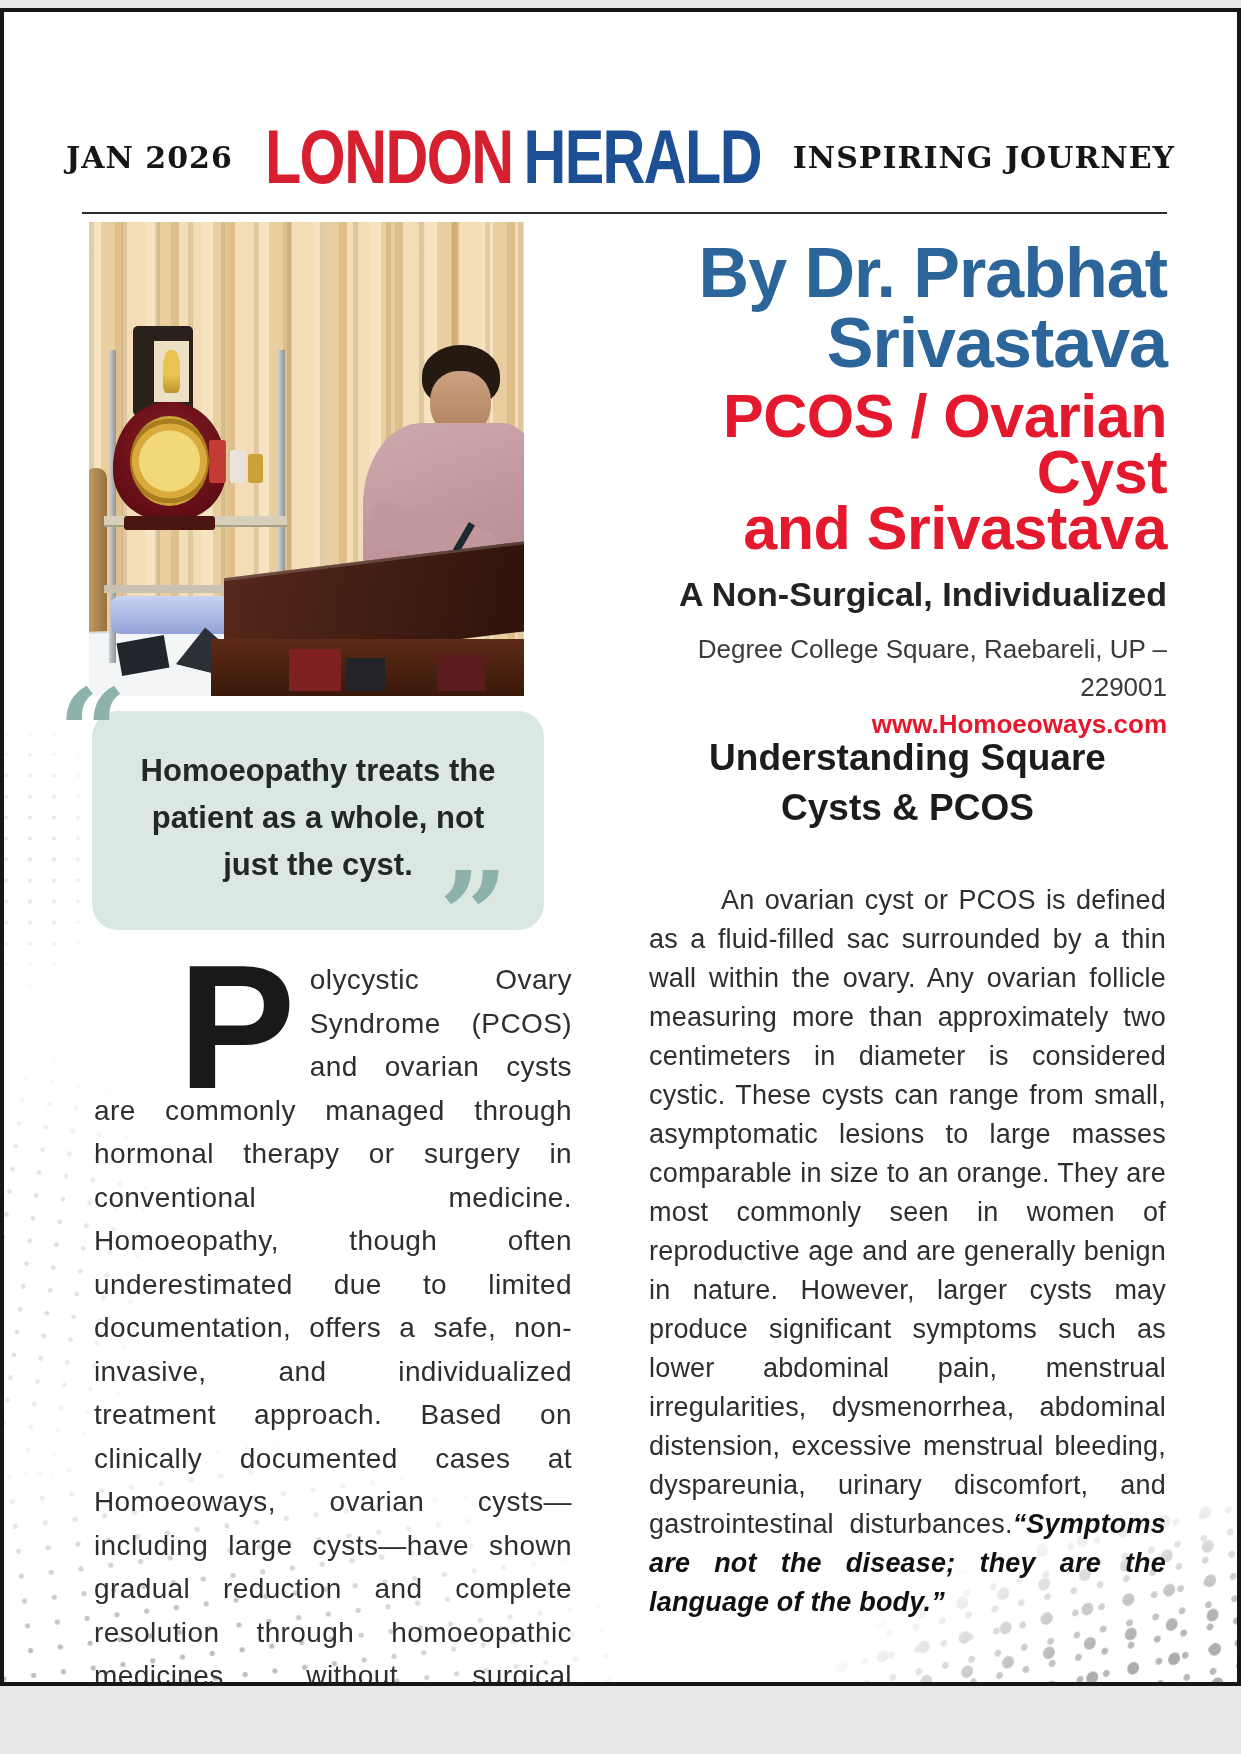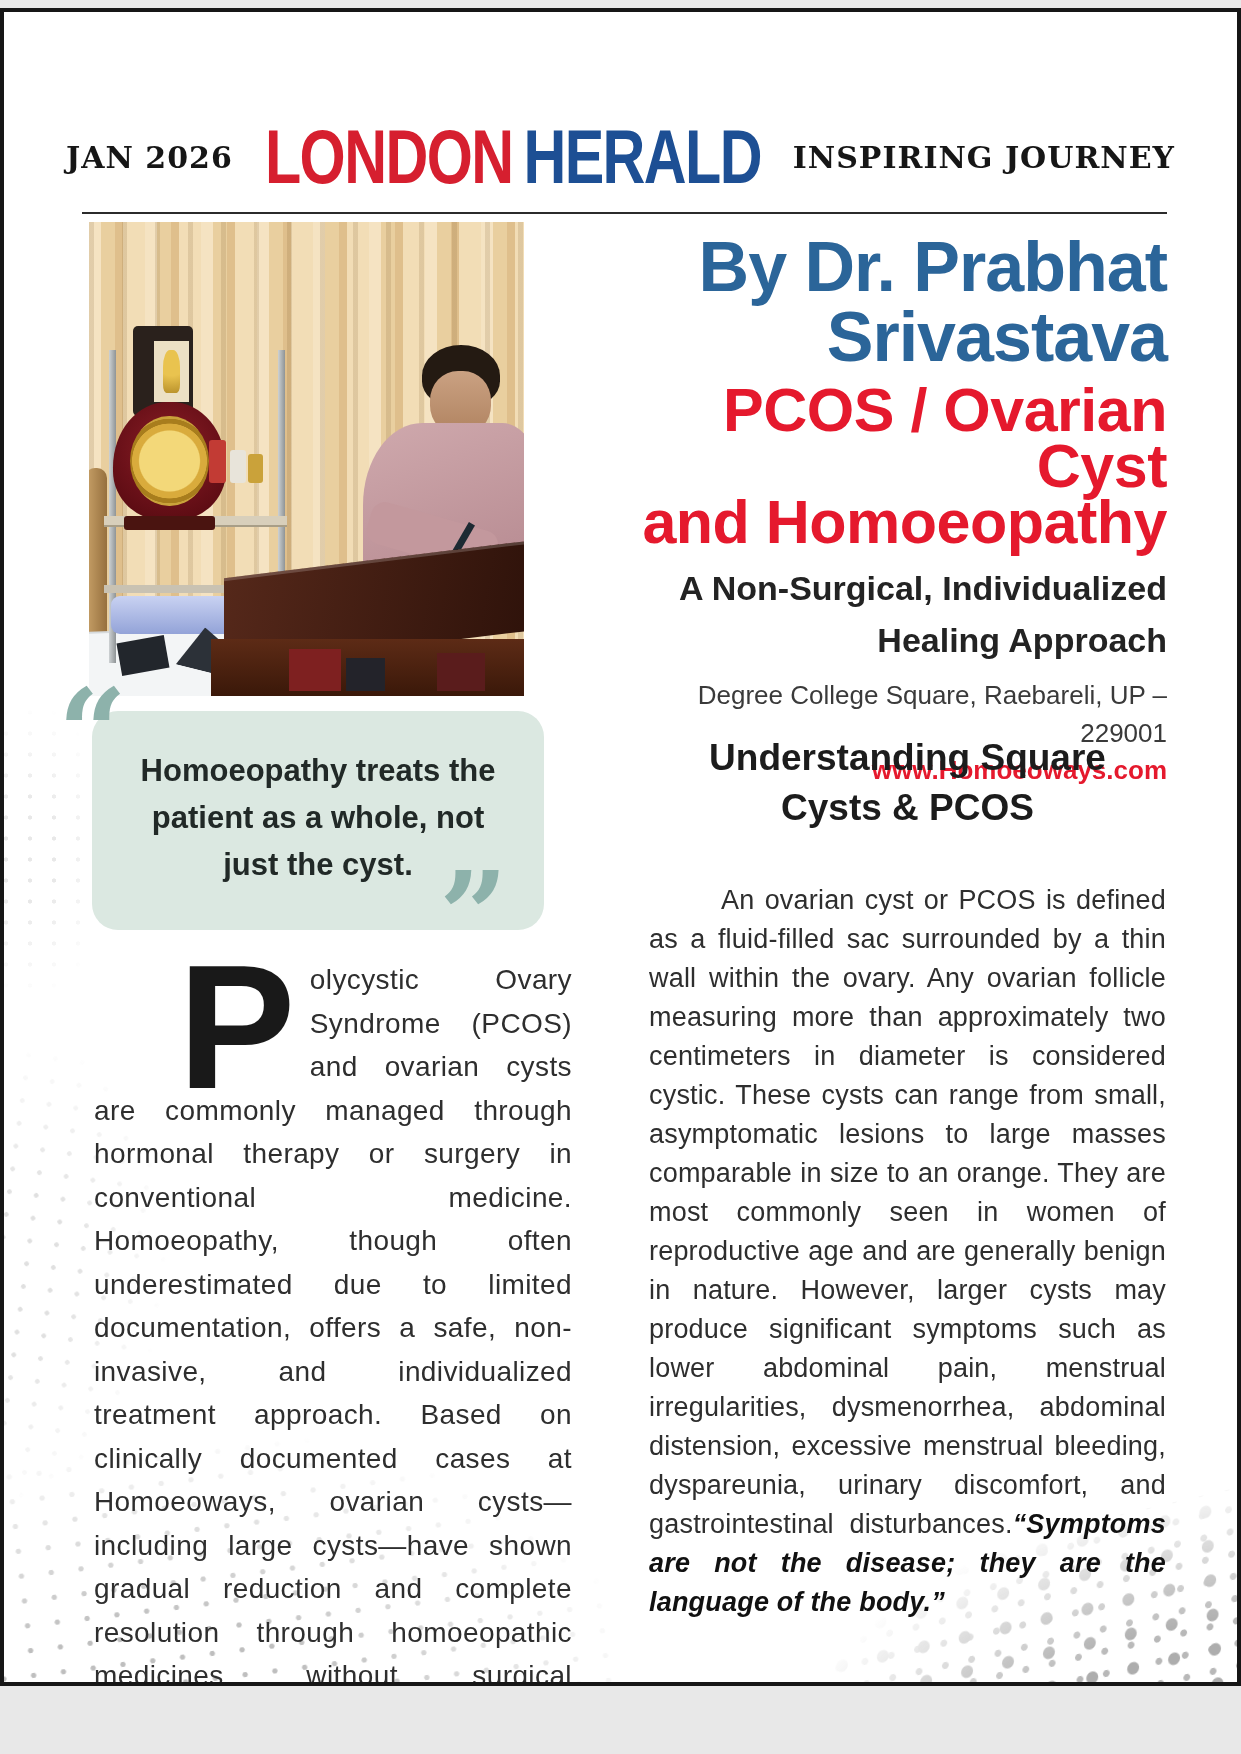--- a/index.html
+++ b/index.html
@@ -56,21 +56,21 @@
   .p-award-base{left:8%;top:62%;width:21%;height:3%;background:#4a1410;border-radius:3px;}
   .p-bottle1{left:27.5%;top:46%;width:4%;height:9%;background:#c23b34;border-radius:3px;}
   .p-bottle2{left:32.5%;top:48%;width:3.5%;height:7%;background:#e8e4da;border-radius:3px;}
   .p-bottle3{left:36.5%;top:49%;width:3.5%;height:6%;background:#caa23a;border-radius:3px;}
   .p-blue{left:5%;top:79%;width:31%;height:8%;background:linear-gradient(#c9d2f2,#93a3d8);border-radius:9px;}
   .p-item1{left:7%;top:88%;width:11%;height:7%;background:#22262c;transform:rotate(-10deg);}
   .p-item2{left:21%;top:86%;width:15%;height:9%;background:#2c3138;transform:rotate(14deg);clip-path:polygon(0 100%,30% 0,100% 55%,70% 100%);}
   .p-item3{left:37%;top:90%;width:9%;height:4%;background:#17191d;transform:rotate(-4deg);border-radius:3px;}
 
   
-  .byline{position:absolute;left:608px;top:220px;width:555px;text-align:right;}
+  .byline{position:absolute;left:608px;top:226px;width:555px;text-align:right;}
   .by-author{font-size:70px;line-height:70px;font-weight:700;color:#2b6599;letter-spacing:-1px;}
   .by-topic{font-size:61px;line-height:56px;font-weight:700;color:#e5192d;margin-top:10px;letter-spacing:-0.5px;}
   .by-sub{font-size:34px;line-height:52px;font-weight:700;color:#232323;margin-top:12px;}
   .by-clinic{font-size:26px;line-height:38px;font-weight:400;color:#3a3a3a;margin-top:10px;}
   .by-web{font-size:26px;line-height:36px;font-weight:700;color:#e5192d;text-align:right;}
 
   
   .pullquote{position:absolute;left:88px;top:699px;width:452px;height:219px;
     background:#dbe8e1;border-radius:26px;}
   .pq-text{padding:36px 28px 0;font-size:31px;line-height:47px;font-weight:700;
@@ -174,25 +174,24 @@
     <span class="p-book3"></span>
   </figure>
 
   <section class="byline">
     <div class="by-author">
       <div>By Dr. Prabhat</div>
       <div>Srivastava</div>
     </div>
     <div class="by-topic">
       <div>PCOS / Ovarian Cyst</div>
-      <div>and Homoeopathy</div>
+      <div>and Srivastava</div>
     </div>
     <div class="by-sub">
       <div>A Non-Surgical, Individualized</div>
-      <div>Healing Approach</div>
     </div>
     <div class="by-clinic">
       <div>Degree College Square, Raebareli, UP – 229001</div>
     </div>
     <div class="by-web">www.Homoeoways.com</div>
   </section>
 
   <aside class="pullquote">
     <span class="pq-open">“</span>
     <div class="pq-text">Homoeopathy treats the patient as a whole, not just the cyst.</div>

